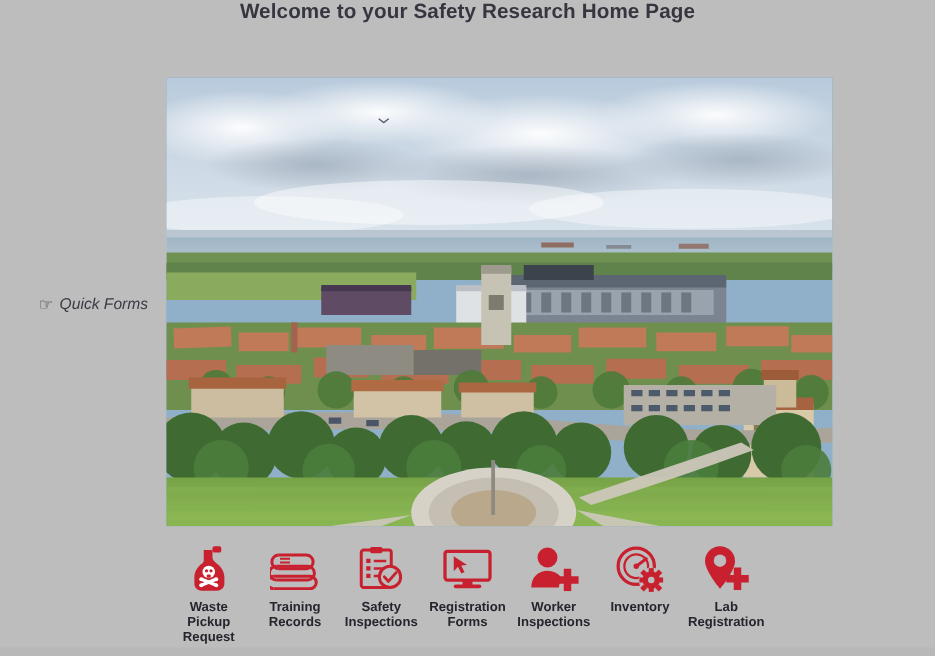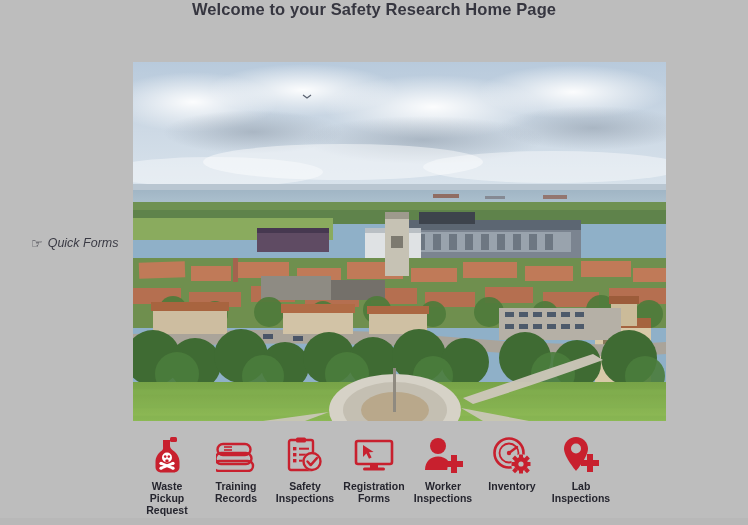--- a/index.html
+++ b/index.html
@@ -490,18 +490,18 @@
 
   <div class="tile">
     <span class="tile-icon">
       <svg width="38" height="38" viewBox="0 0 38 38">
         <path d="M14 1 C20.6 1 26 6.3 26 12.8 C26 21 14 35 14 35 C14 35 2 21 2 12.8 C2 6.3 7.4 1 14 1 Z" fill="#c8202e"></path>
         <circle cx="14" cy="12.5" r="5" fill="#bdbdbd"></circle>
         <path d="M25 18 h6 v6 h6 v6 h-6 v6 h-6 v-6 h-6 v-6 h6 Z" fill="#c8202e"></path>
       </svg>
     </span>
     <span class="tile-label">Lab
-Inspections</span>
+Registration</span>
   </div>
 
 </div>
 
 <div class="bottom-strip"></div>
 
 </body></html>

